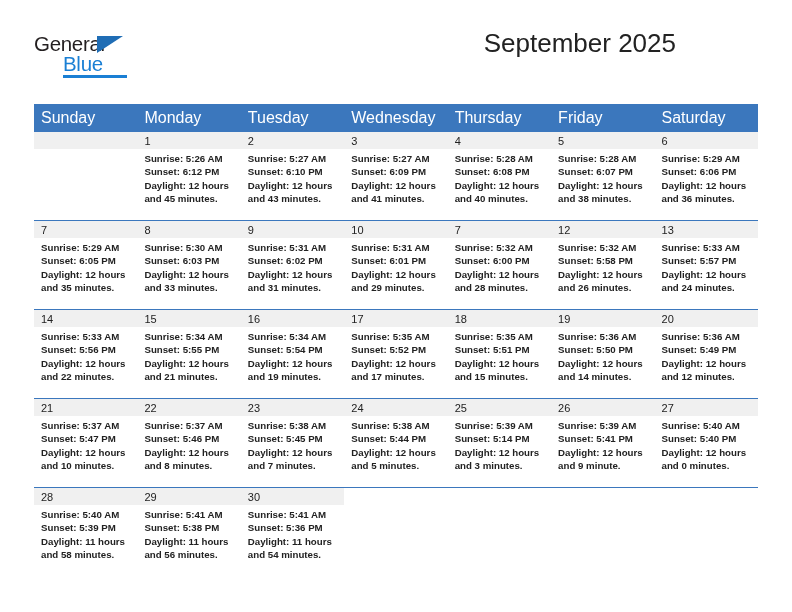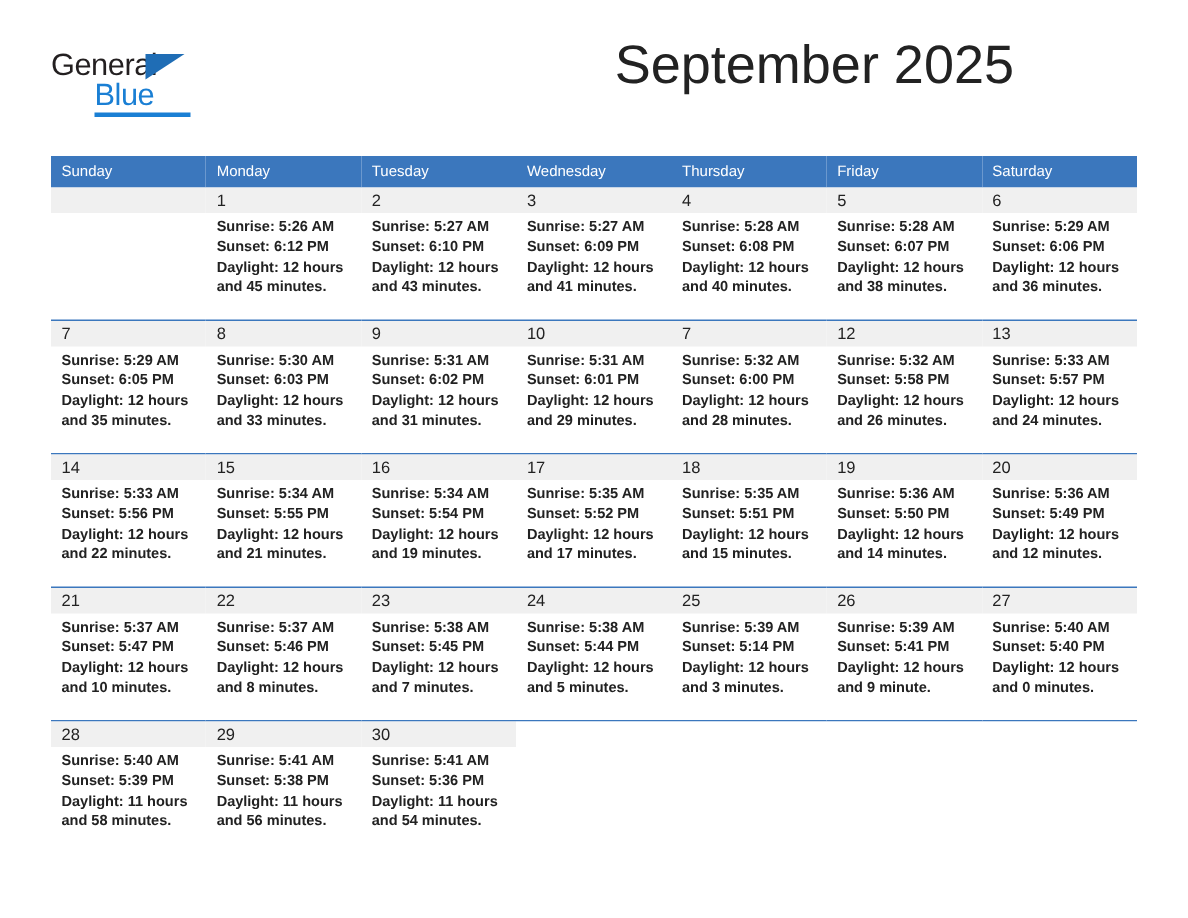--- a/index.html
+++ b/index.html
@@ -70,21 +70,21 @@
     background: #1a7fd4;
   }
 
   .title-block {
     position: absolute;
     right: 36px;
     top: 27px;
     text-align: right;
   }
   .cal-title {
-    font-size: 36px;
+    font-size: 26px;
     color: #222222;
     line-height: 32px;
     font-weight: 400;
     white-space: nowrap;
   }
   .cal-subtitle {
     font-size: 13.5px;
     color: #222222;
     line-height: 20px;
     margin-top: 3px;
@@ -99,21 +99,21 @@
     width: 724px;
   }
   .cal-table {
     width: 724px;
     border-collapse: collapse;
     table-layout: fixed;
   }
   .cal-table th {
     background: #3b77bd;
     color: #ffffff;
-    font-size: 10px;
+    font-size: 16px;
     font-weight: 400;
     text-align: left;
     padding: 5px 0 5px 7px;
     height: 10px;
     border: none;
   }
   .cal-table td {
     vertical-align: top;
     padding: 0;
     border: none;

